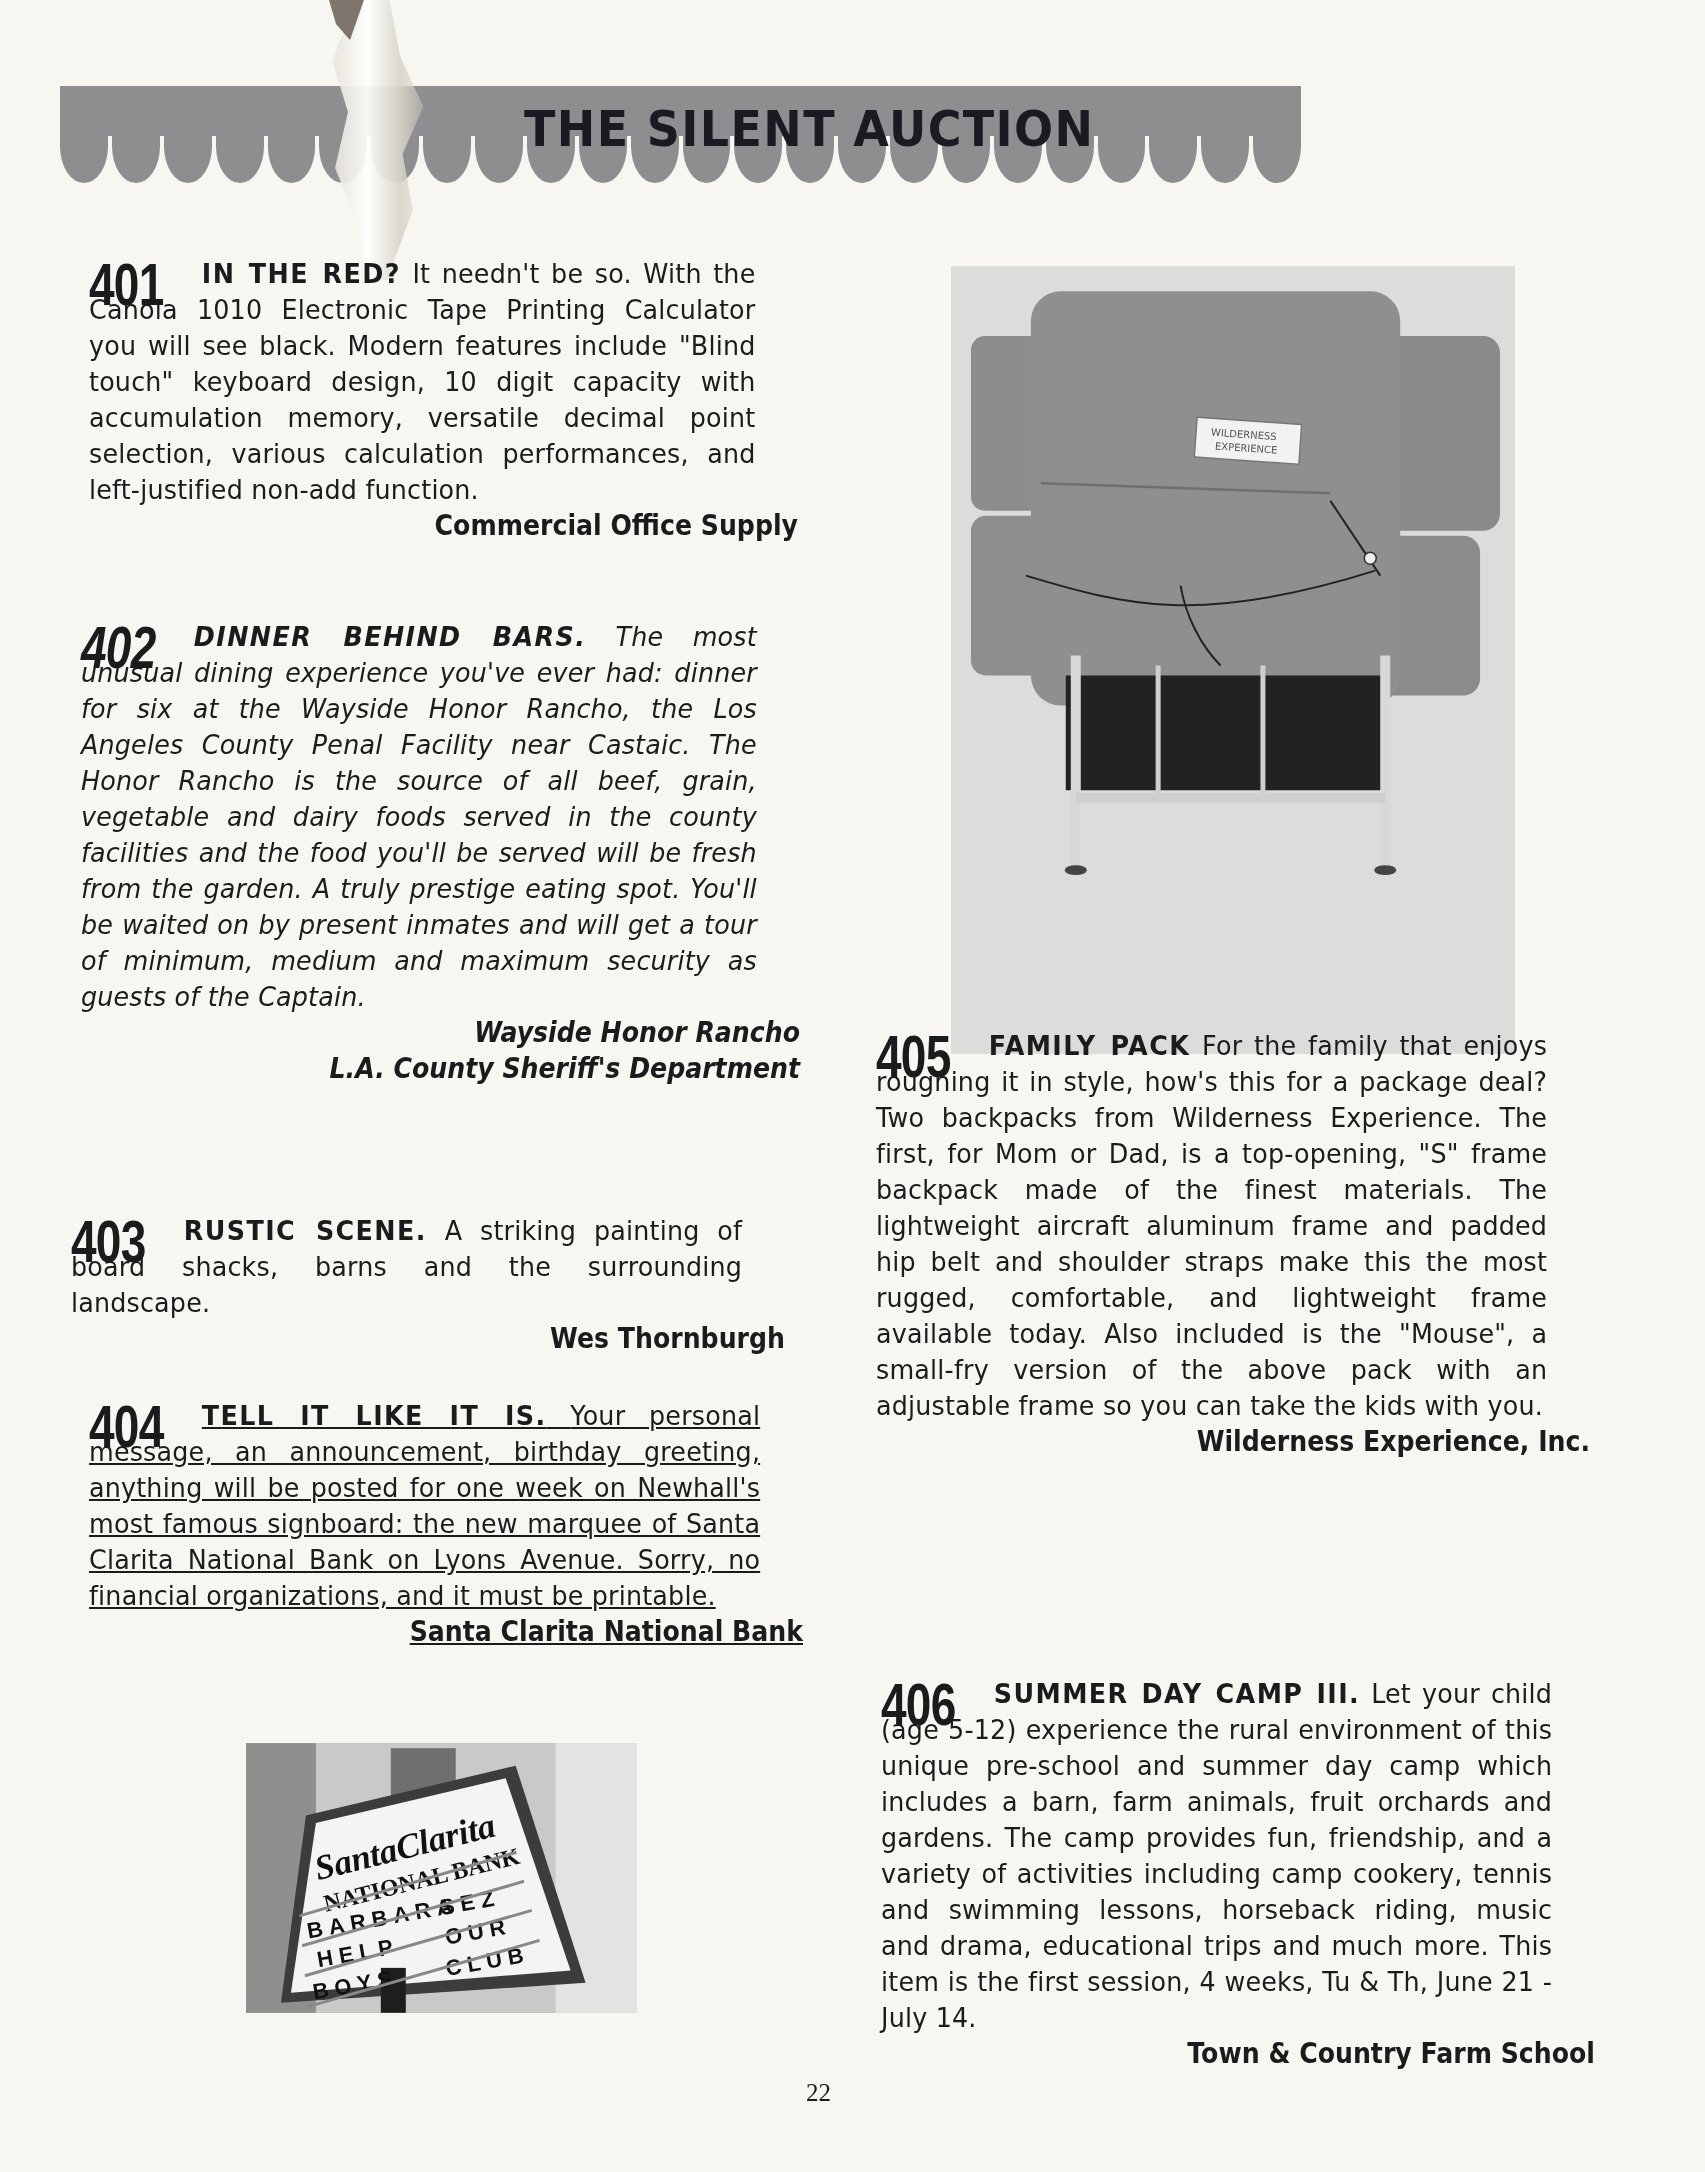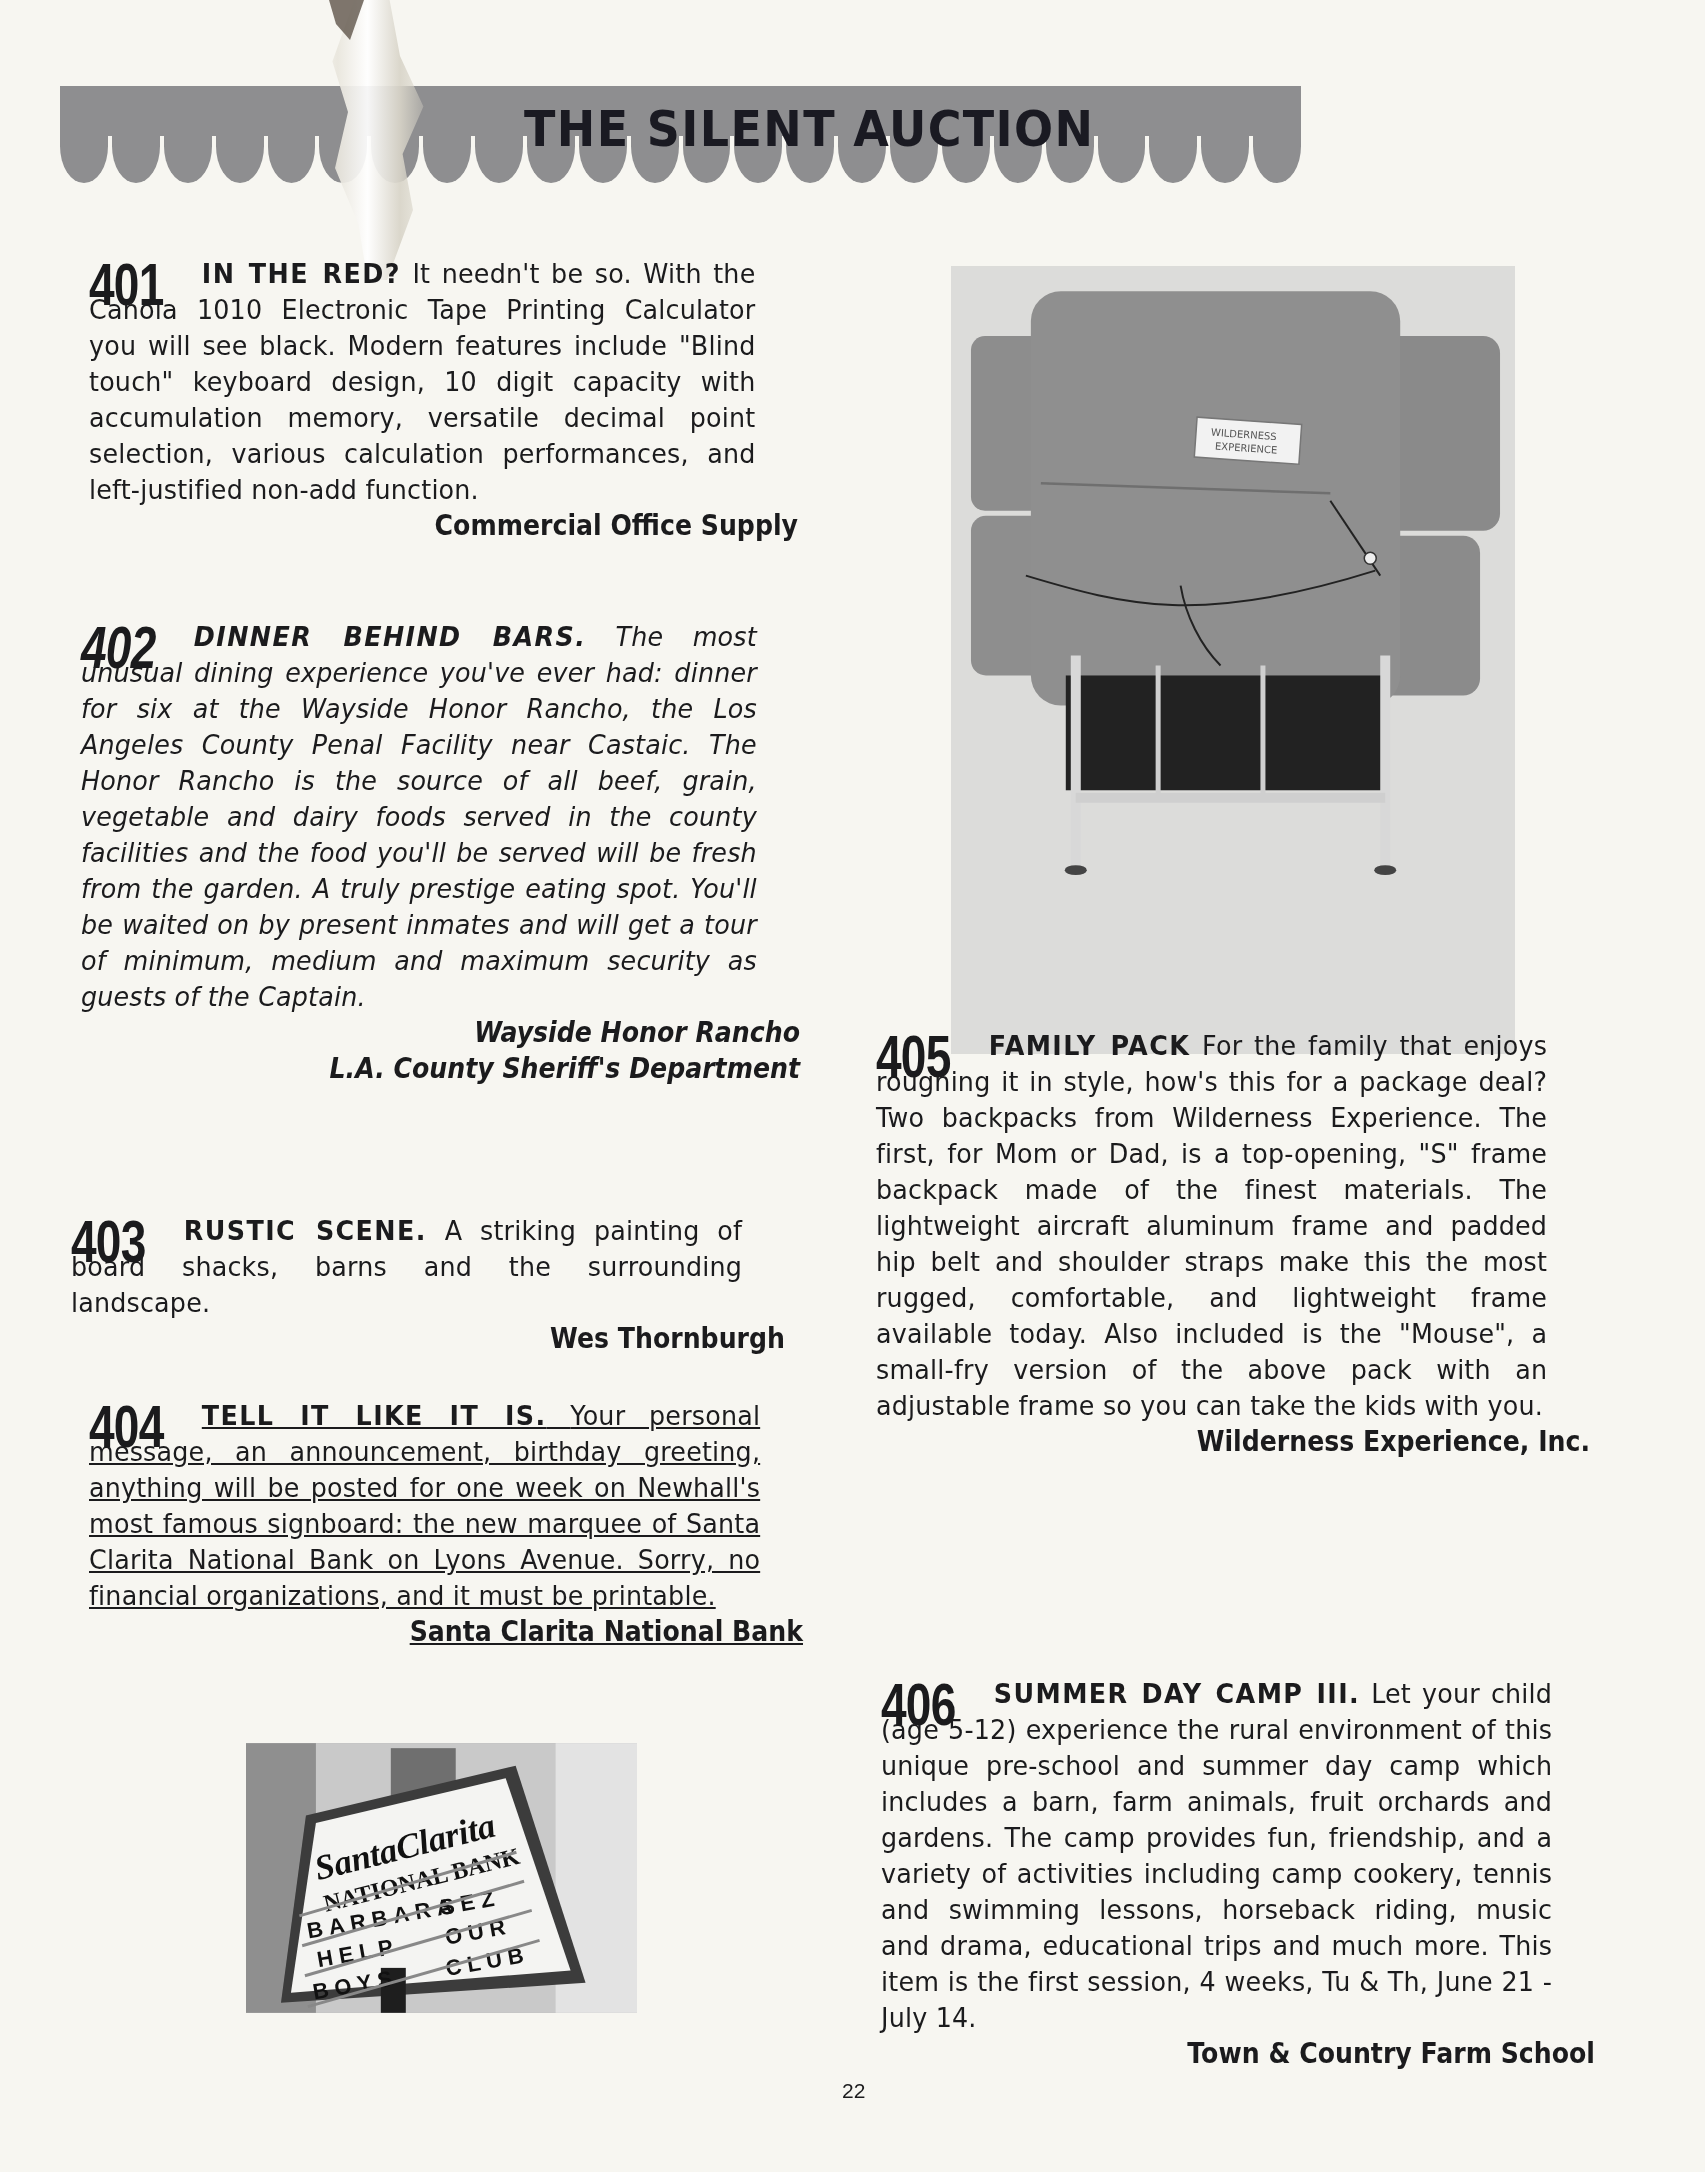--- a/index.html
+++ b/index.html
@@ -51,22 +51,22 @@
   .item .donor {
     font-family: "DejaVu Sans", sans-serif; font-weight: 700; font-size: 28px;
     line-height: 36px; text-align: right; transform: scaleX(0.9); transform-origin: right top;
   }
 
   
   .photo { position: absolute; overflow: hidden; }
   .pack-photo { left: 951px; top: 266px; width: 564px; height: 788px; background: #d9d9d6; }
   .sign-photo { left: 246px; top: 1743px; width: 391px; height: 270px; background: #b7b7b7; }
   .page-num {
-    position: absolute; left: 842px; top: 2079px;
-    font-family: Liberation Sans, sans-serif; font-size: 21px;
+    position: absolute; left: 806px; top: 2079px;
+    font-family: Liberation Serif, serif; font-size: 25px;
   }
 </style>
 </head>
 <body>
 
 <div class="banner">
   <div class="strip"></div>
   <div class="scallops" id="scallops">
       <div class="scallop"></div>
       <div class="scallop"></div>

